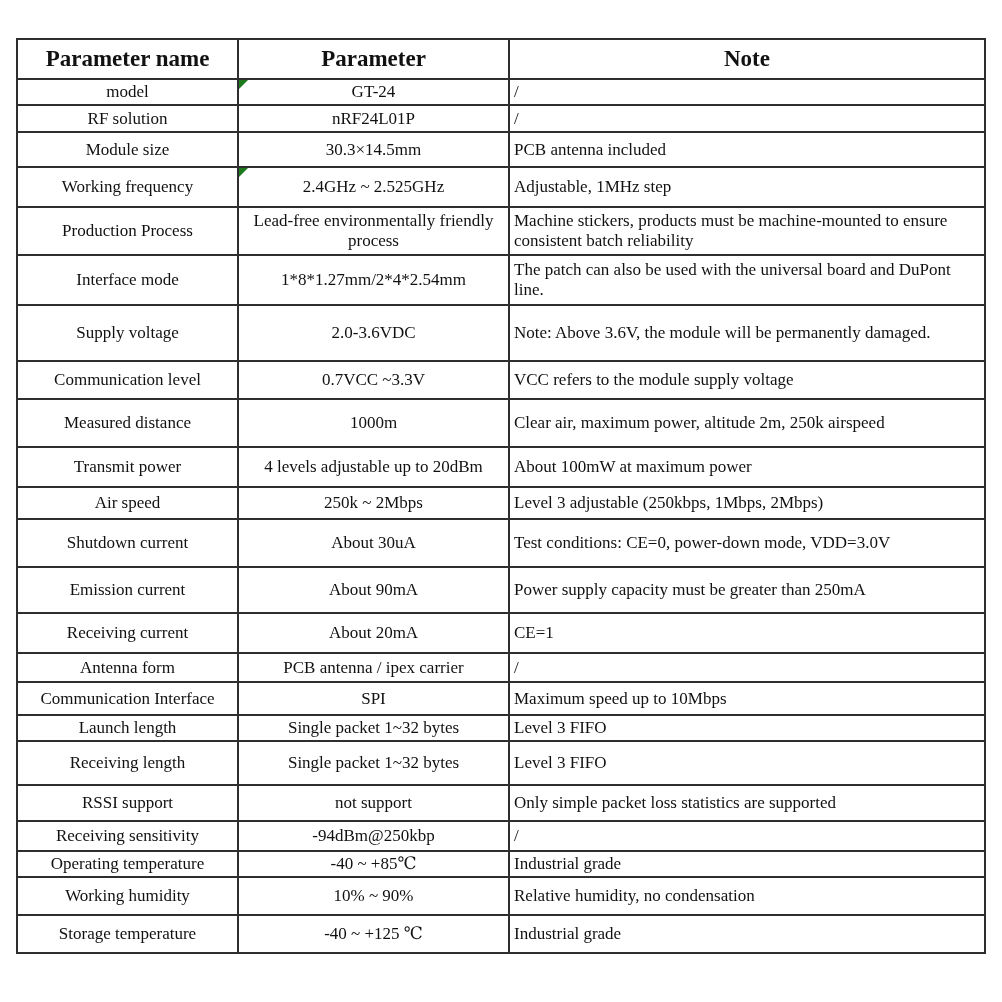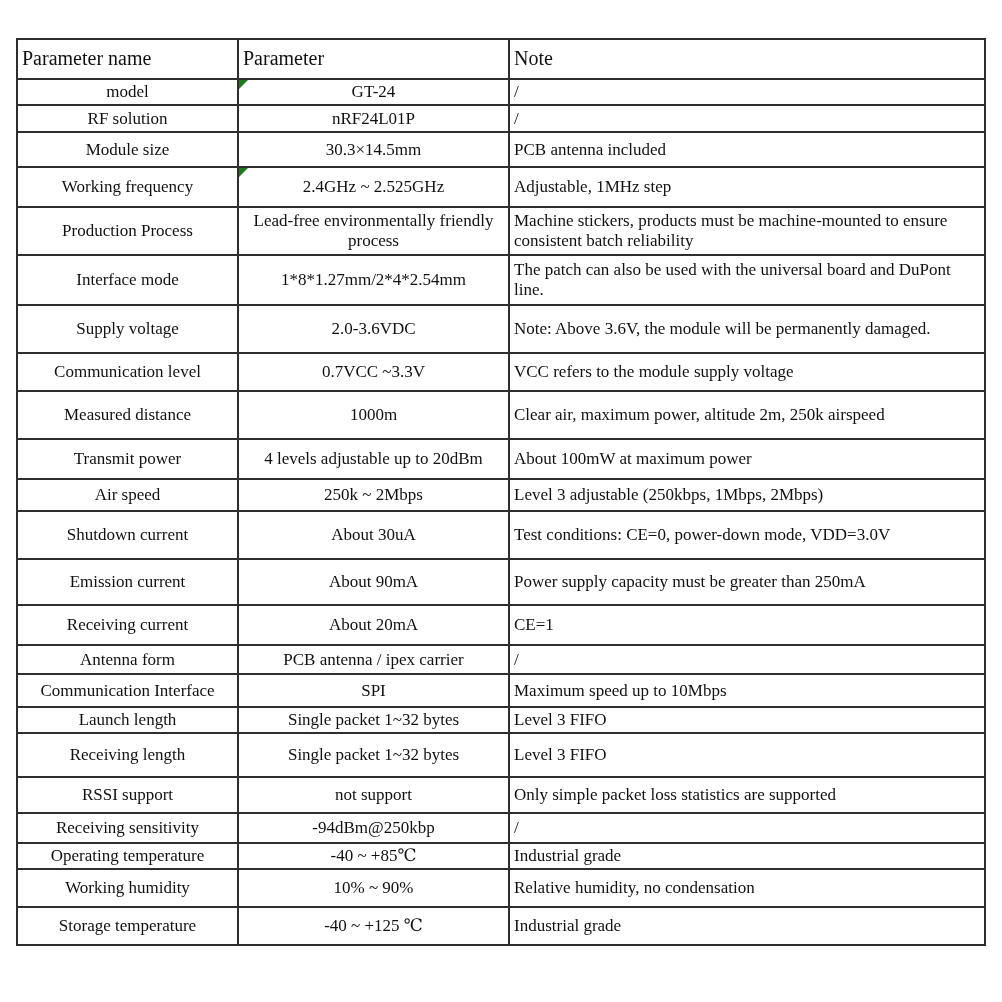--- a/index.html
+++ b/index.html
@@ -29,43 +29,43 @@
   table.spec th,
   table.spec td{
     border:2px solid #2e2e2e;
     font-size:17px;
     line-height:1.18;
     padding:2px 4px;
     vertical-align:middle;
     overflow:hidden;
   }
   table.spec th{
-    font-size:20px;
-    font-weight:normal;
-    text-align:left;
+    font-size:23px;
+    font-weight:bold;
+    text-align:center;
   }
   td.c-name{ text-align:center; }
   td.c-param{ text-align:center; position:relative; }
   td.c-note{ text-align:left; padding-left:6px; }
   .corner-flag{
     position:absolute;
     top:0; left:0;
     width:0; height:0;
     border-top:9px solid #1e7a1f;
     border-right:9px solid transparent;
   }
   
   thead tr{height:40px;}
   tbody tr:nth-child(1){height:26px;}
   tbody tr:nth-child(2){height:27px;}
   tbody tr:nth-child(3){height:35px;}
   tbody tr:nth-child(4){height:40px;}
   tbody tr:nth-child(5){height:48px;}
   tbody tr:nth-child(6){height:50px;}
-  tbody tr:nth-child(7){height:48px;margin-left:10px;}
+  tbody tr:nth-child(7){height:56px;margin-left:10px;}
   tbody tr:nth-child(8){height:38px;}
   tbody tr:nth-child(9){height:48px;}
   tbody tr:nth-child(10){height:40px;}
   tbody tr:nth-child(11){height:32px;}
   tbody tr:nth-child(12){height:48px;}
   tbody tr:nth-child(13){height:46px;}
   tbody tr:nth-child(14){height:40px;}
   tbody tr:nth-child(15){height:29px;border-radius:8px;}
   tbody tr:nth-child(16){height:33px;}
   tbody tr:nth-child(17){height:22px;margin-left:47px;}

